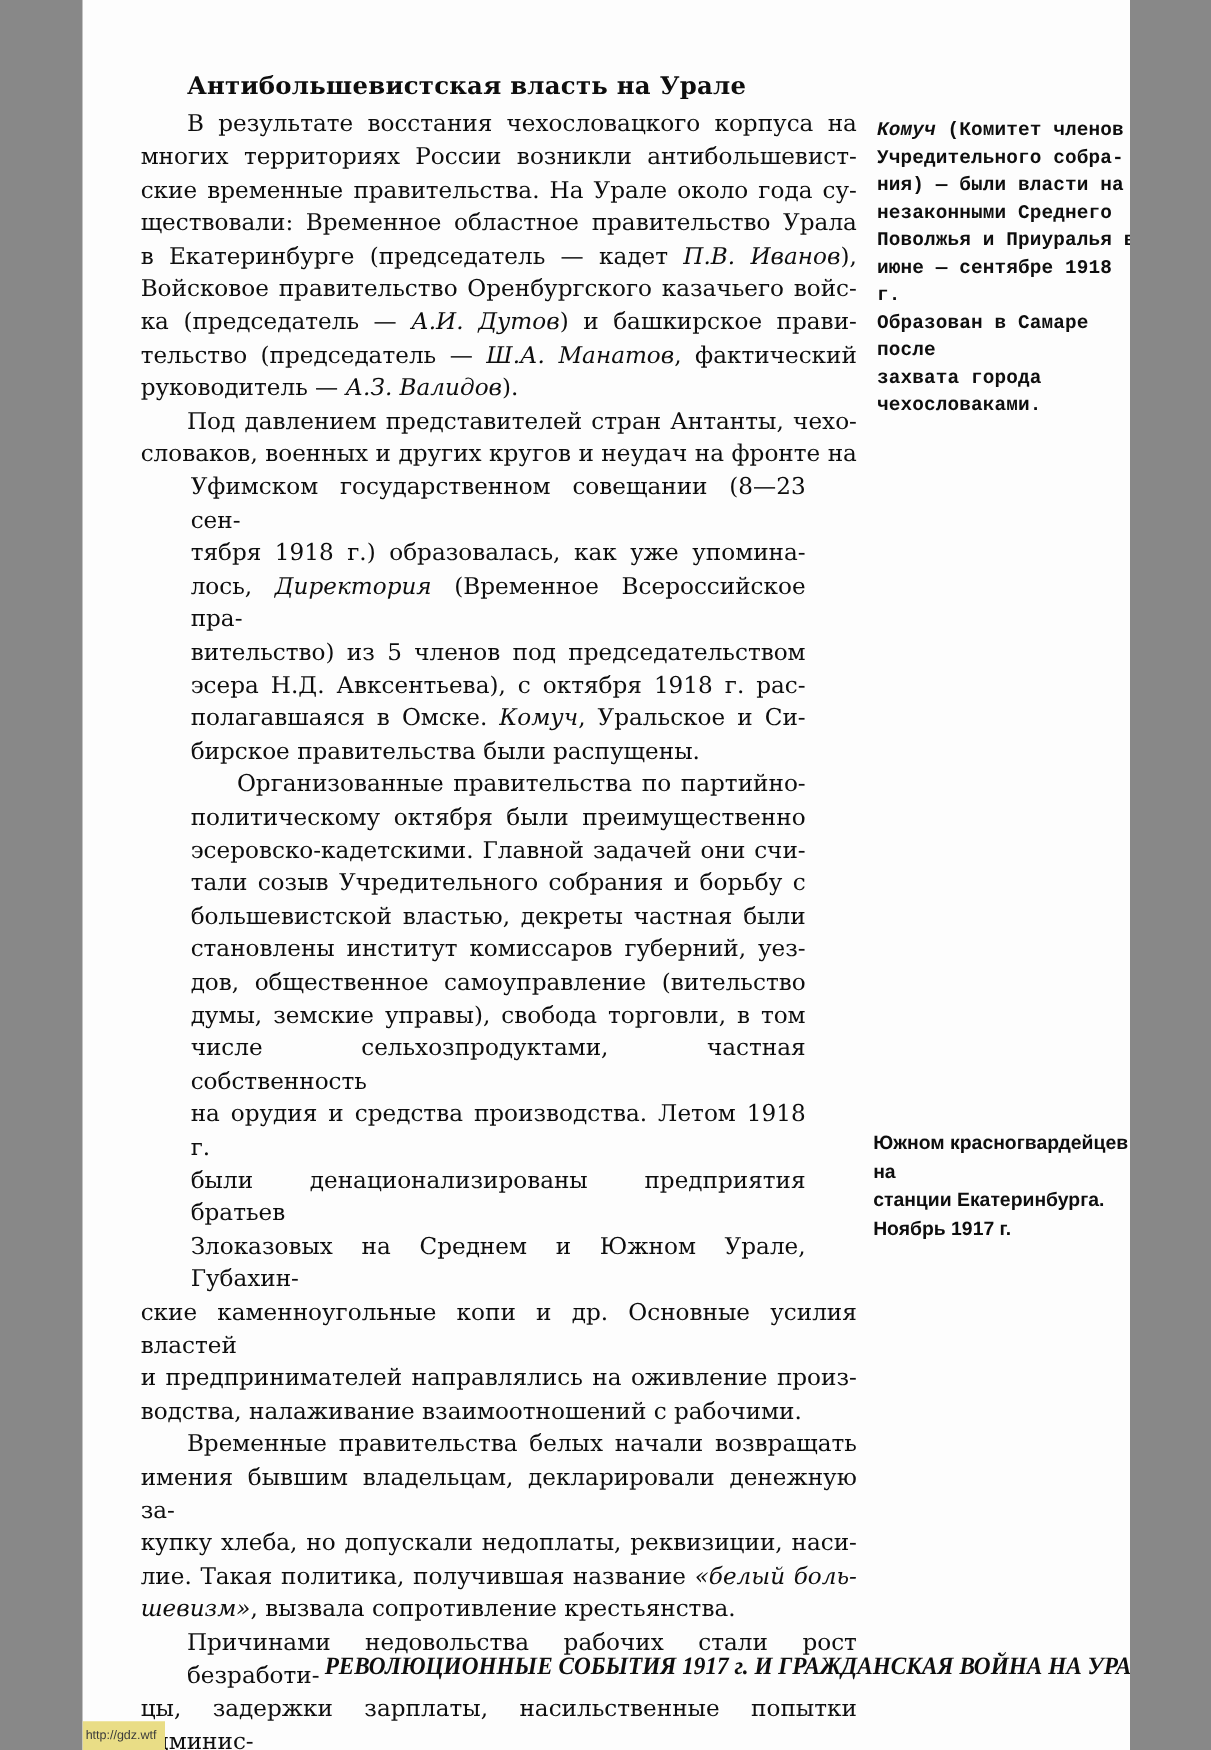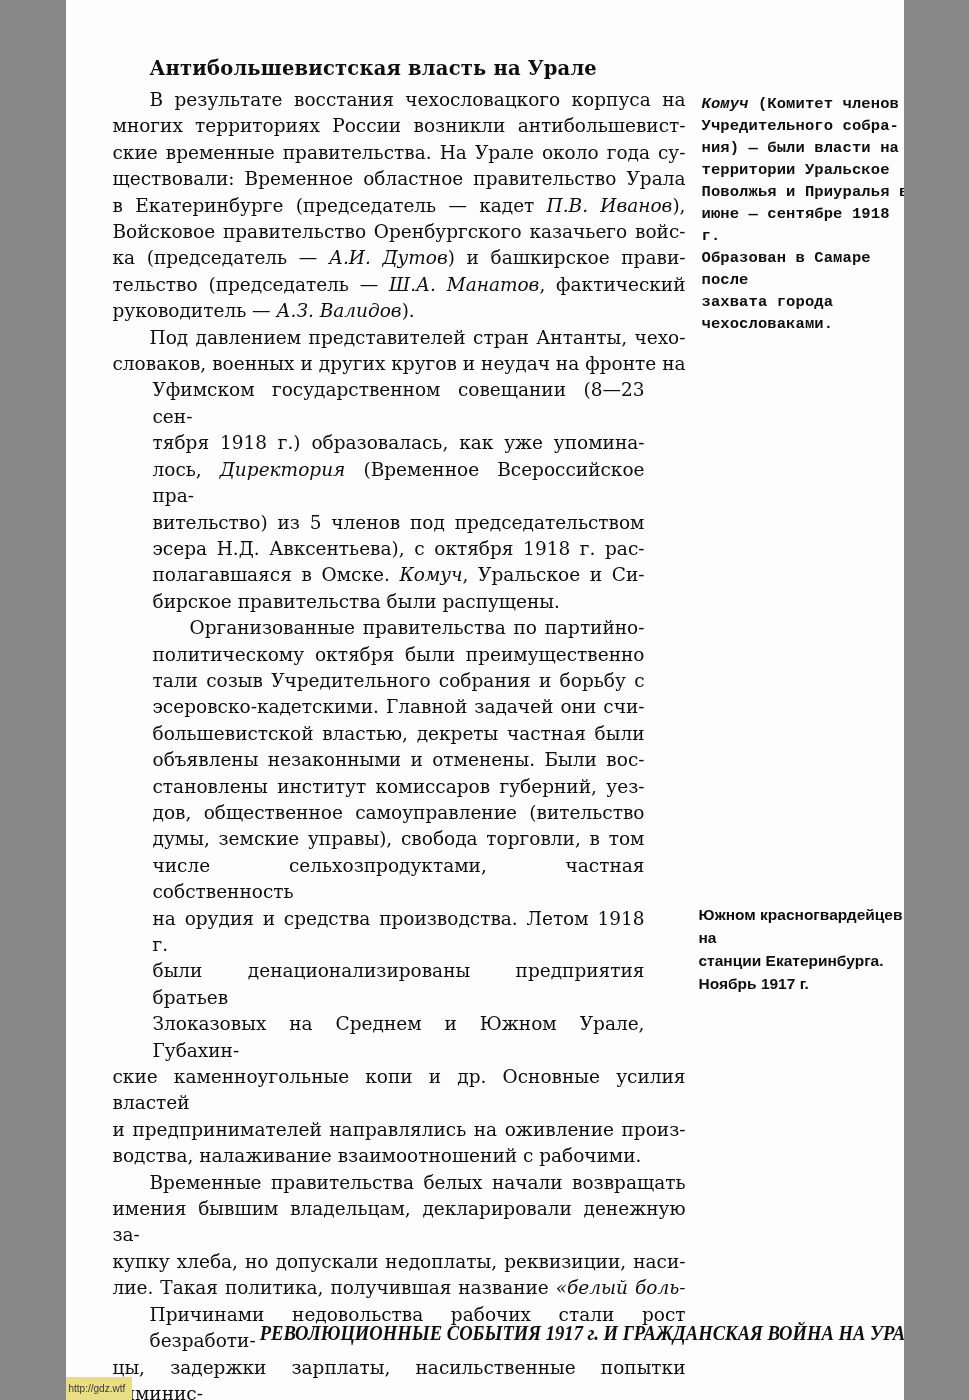--- a/index.html
+++ b/index.html
@@ -133,54 +133,54 @@
           <div class="ln narrow"><span>тября 1918 г.) образовалась, как уже упомина-</span></div>
           <div class="ln narrow"><span>лось, </span><span class="i">Директория</span><span> (Временное Всероссийское пра-</span></div>
           <div class="ln narrow"><span>вительство) из 5 членов под председательством</span></div>
           <div class="ln narrow"><span>эсера Н.Д. Авксентьева), с октября 1918 г. рас-</span></div>
           <div class="ln narrow"><span>полагавшаяся в Омске. </span><span class="i">Комуч</span><span>, Уральское и Си-</span></div>
           <div class="ln narrow last"><span>бирское правительства были распущены.</span></div>
         </div>
         <div>
           <div class="ln narrow ind"><span>Организованные правительства по партийно-</span></div>
           <div class="ln narrow"><span>политическому октября были преимущественно</span></div>
+          <div class="ln narrow"><span>эсеровско-кадетскими. Главной задачей они счи-</span></div>
           <div class="ln narrow"><span>тали созыв Учредительного собрания и борьбу с</span></div>
-          <div class="ln narrow"><span>эсеровско-кадетскими. Главной задачей они счи-</span></div>
           <div class="ln narrow"><span>большевистской властью, декреты частная были</span></div>
-          <div class="ln narrow"><span>объявлены незаконными и отменены. Были вос-</span></div>
           <div class="ln narrow"><span>становлены институт комиссаров губерний, уез-</span></div>
           <div class="ln narrow"><span>дов, общественное самоуправление (вительство</span></div>
           <div class="ln narrow"><span>думы, земские управы), свобода торговли, в том</span></div>
           <div class="ln narrow"><span>числе сельхозпродуктами, частная собственность</span></div>
           <div class="ln narrow"><span>на орудия и средства производства. Летом 1918 г.</span></div>
           <div class="ln narrow"><span>были денационализированы предприятия братьев</span></div>
           <div class="ln narrow"><span>Злоказовых на Среднем и Южном Урале, Губахин-</span></div>
           <div class="ln"><span>ские каменноугольные копи и др. Основные усилия властей</span></div>
           <div class="ln"><span>и предпринимателей направлялись на оживление произ-</span></div>
           <div class="ln last"><span>водства, налаживание взаимоотношений с рабочими.</span></div>
         </div>
         <div>
           <div class="ln ind"><span>Временные правительства белых начали возвращать</span></div>
           <div class="ln"><span>имения бывшим владельцам, декларировали денежную за-</span></div>
           <div class="ln"><span>купку хлеба, но допускали недоплаты, реквизиции, наси-</span></div>
           <div class="ln"><span>лие. Такая политика, получившая название </span><span class="i">«белый боль-</span></div>
+          <div class="ln last"><span class="i">шевизм»</span><span>, вызвала сопротивление крестьянства.</span></div>
         </div>
         <div>
           <div class="ln ind"><span>Причинами недовольства рабочих стали рост безработи-</span></div>
           <div class="ln"><span>цы, задержки зарплаты, насильственные попытки админис-</span></div>
         </div>
       </div>
   </main>
 
   <aside>
     <div class="definition" id="definition-body">
         <div class="dln"><span class="i">Комуч</span><span> (Комитет членов</span></div>
         <div class="dln"><span>Учредительного собра-</span></div>
         <div class="dln"><span>ния) — были власти на</span></div>
-        <div class="dln"><span>территории Уральское</span></div>
+        <div class="dln"><span>незаконными Среднего</span></div>
         <div class="dln"><span>Поволжья и Приуралья в</span></div>
         <div class="dln"><span>июне — сентябре 1918 г.</span></div>
         <div class="dln"><span>Образован в Самаре после</span></div>
         <div class="dln"><span>захвата города</span></div>
         <div class="dln"><span>чехословаками.</span></div>
       </div>
     <div class="caption" id="caption-body">
         <div class="cln">Южном красногвардейцев на</div>
         <div class="cln">станции Екатеринбурга.</div>
         <div class="cln">Ноябрь 1917 г.</div>

